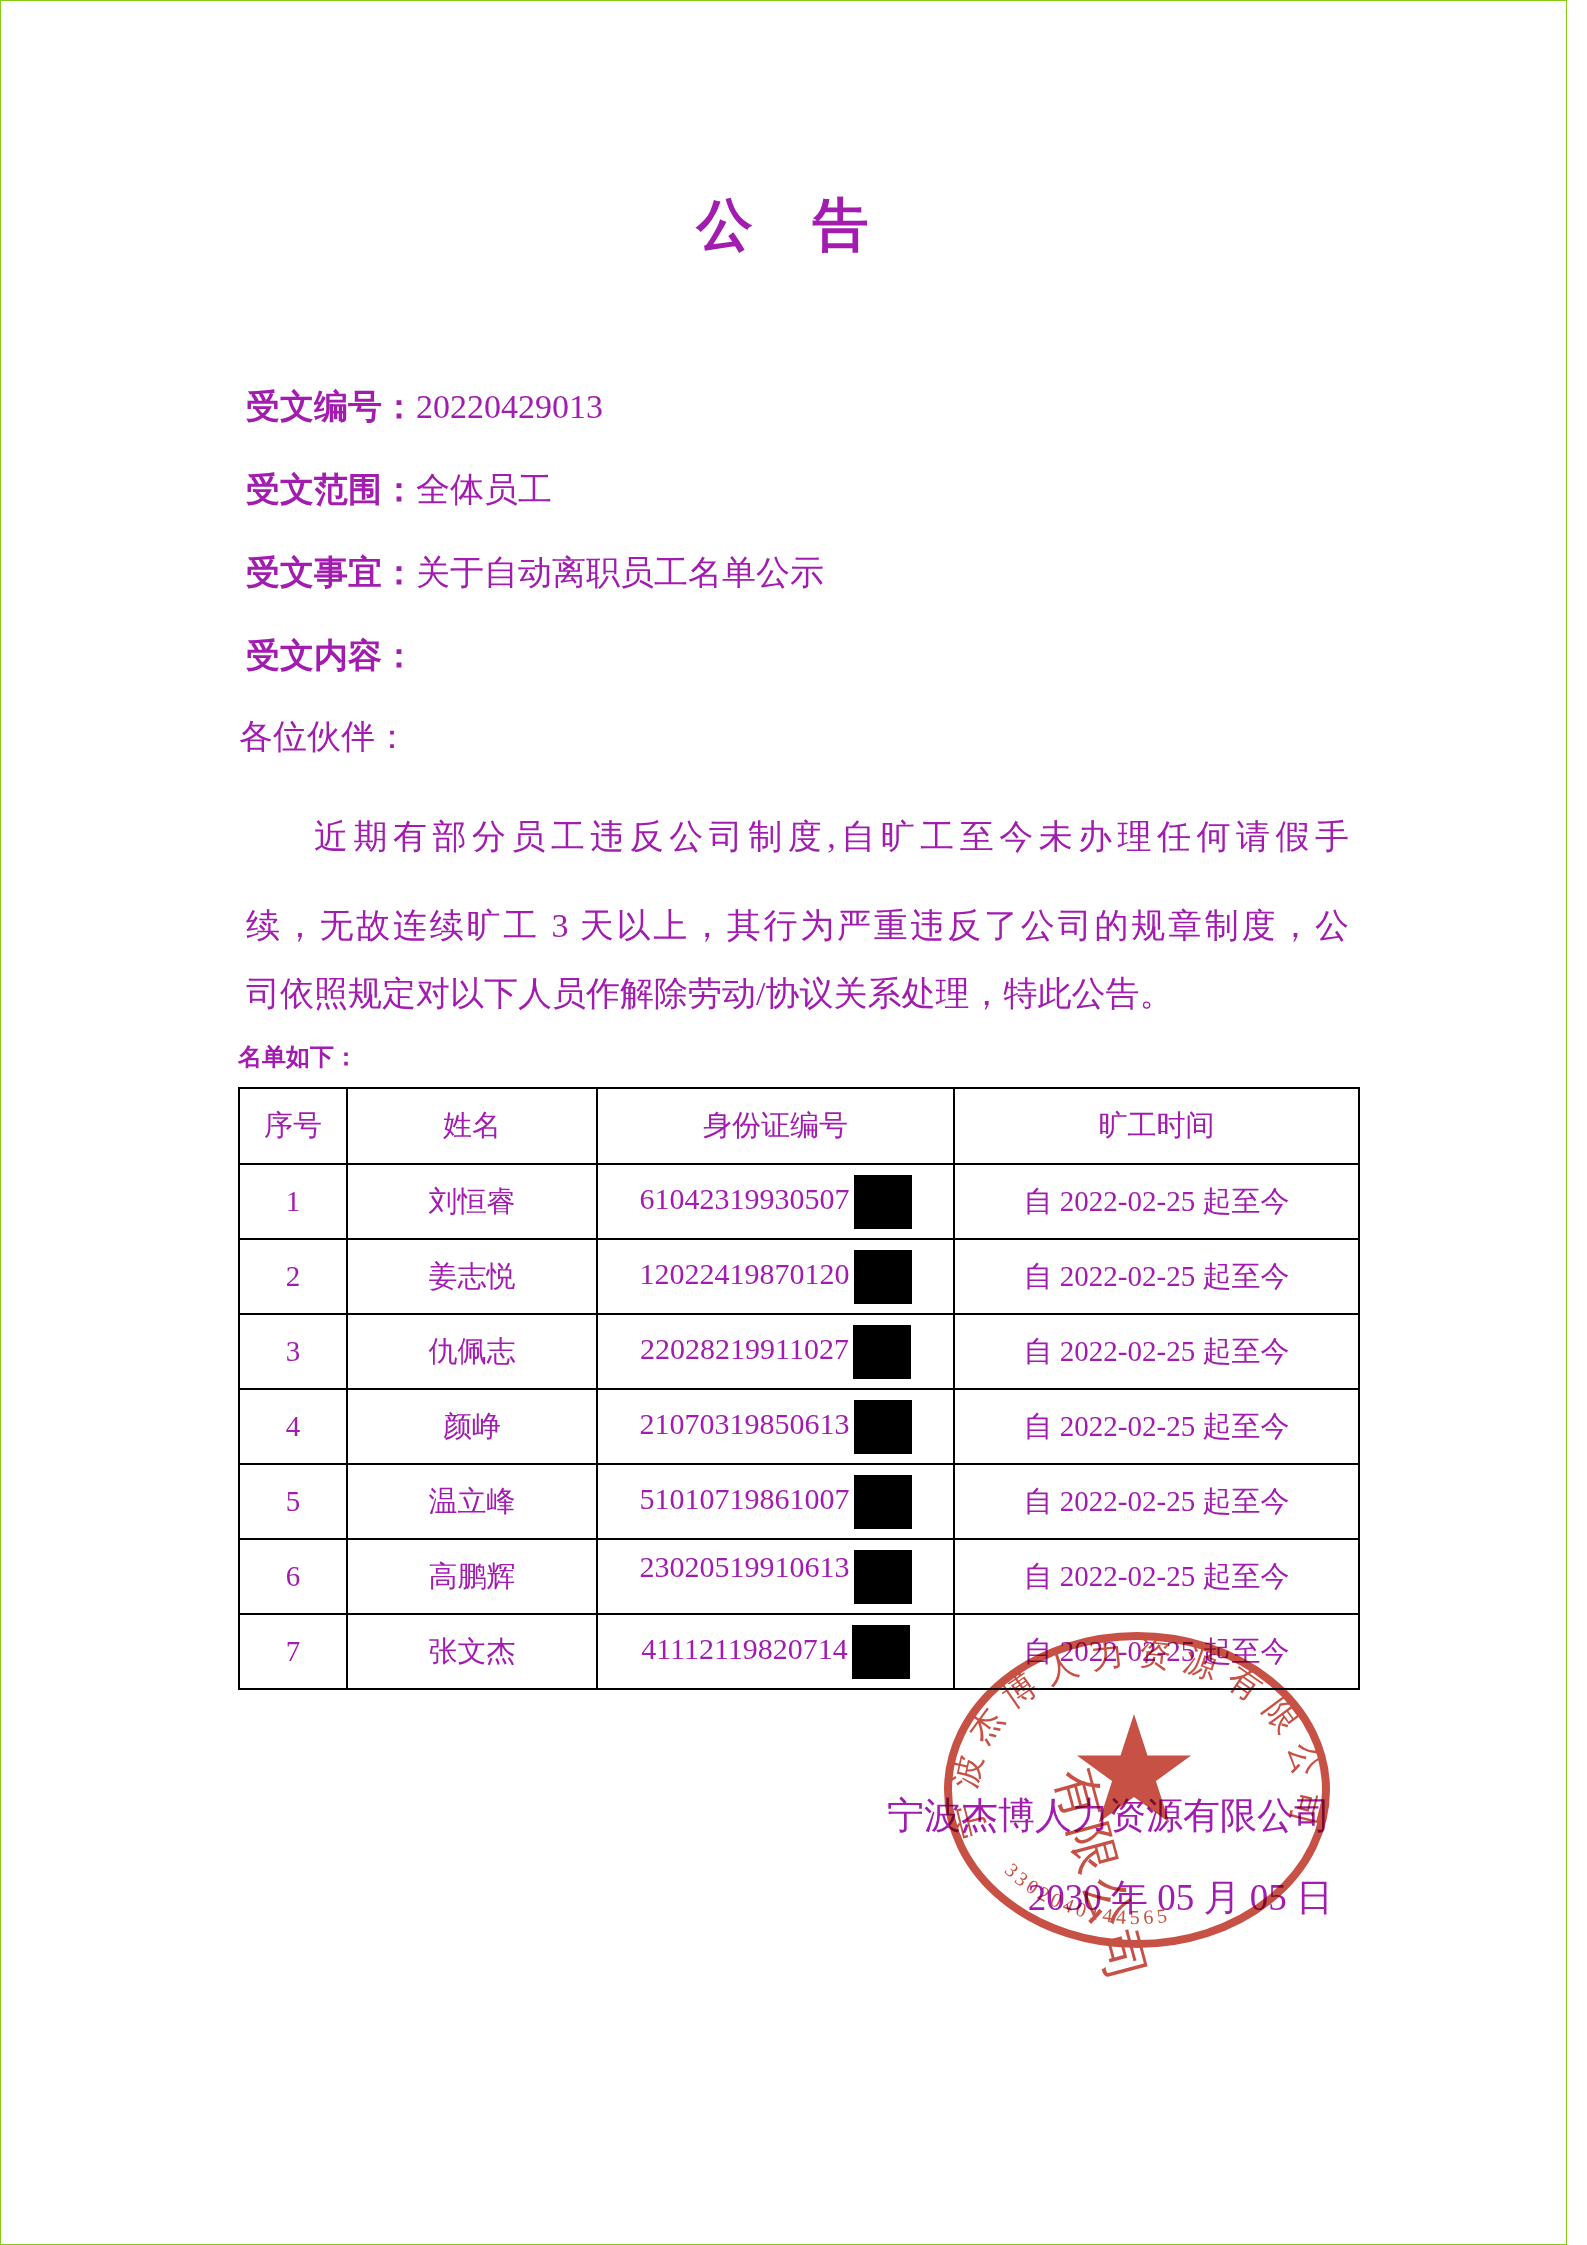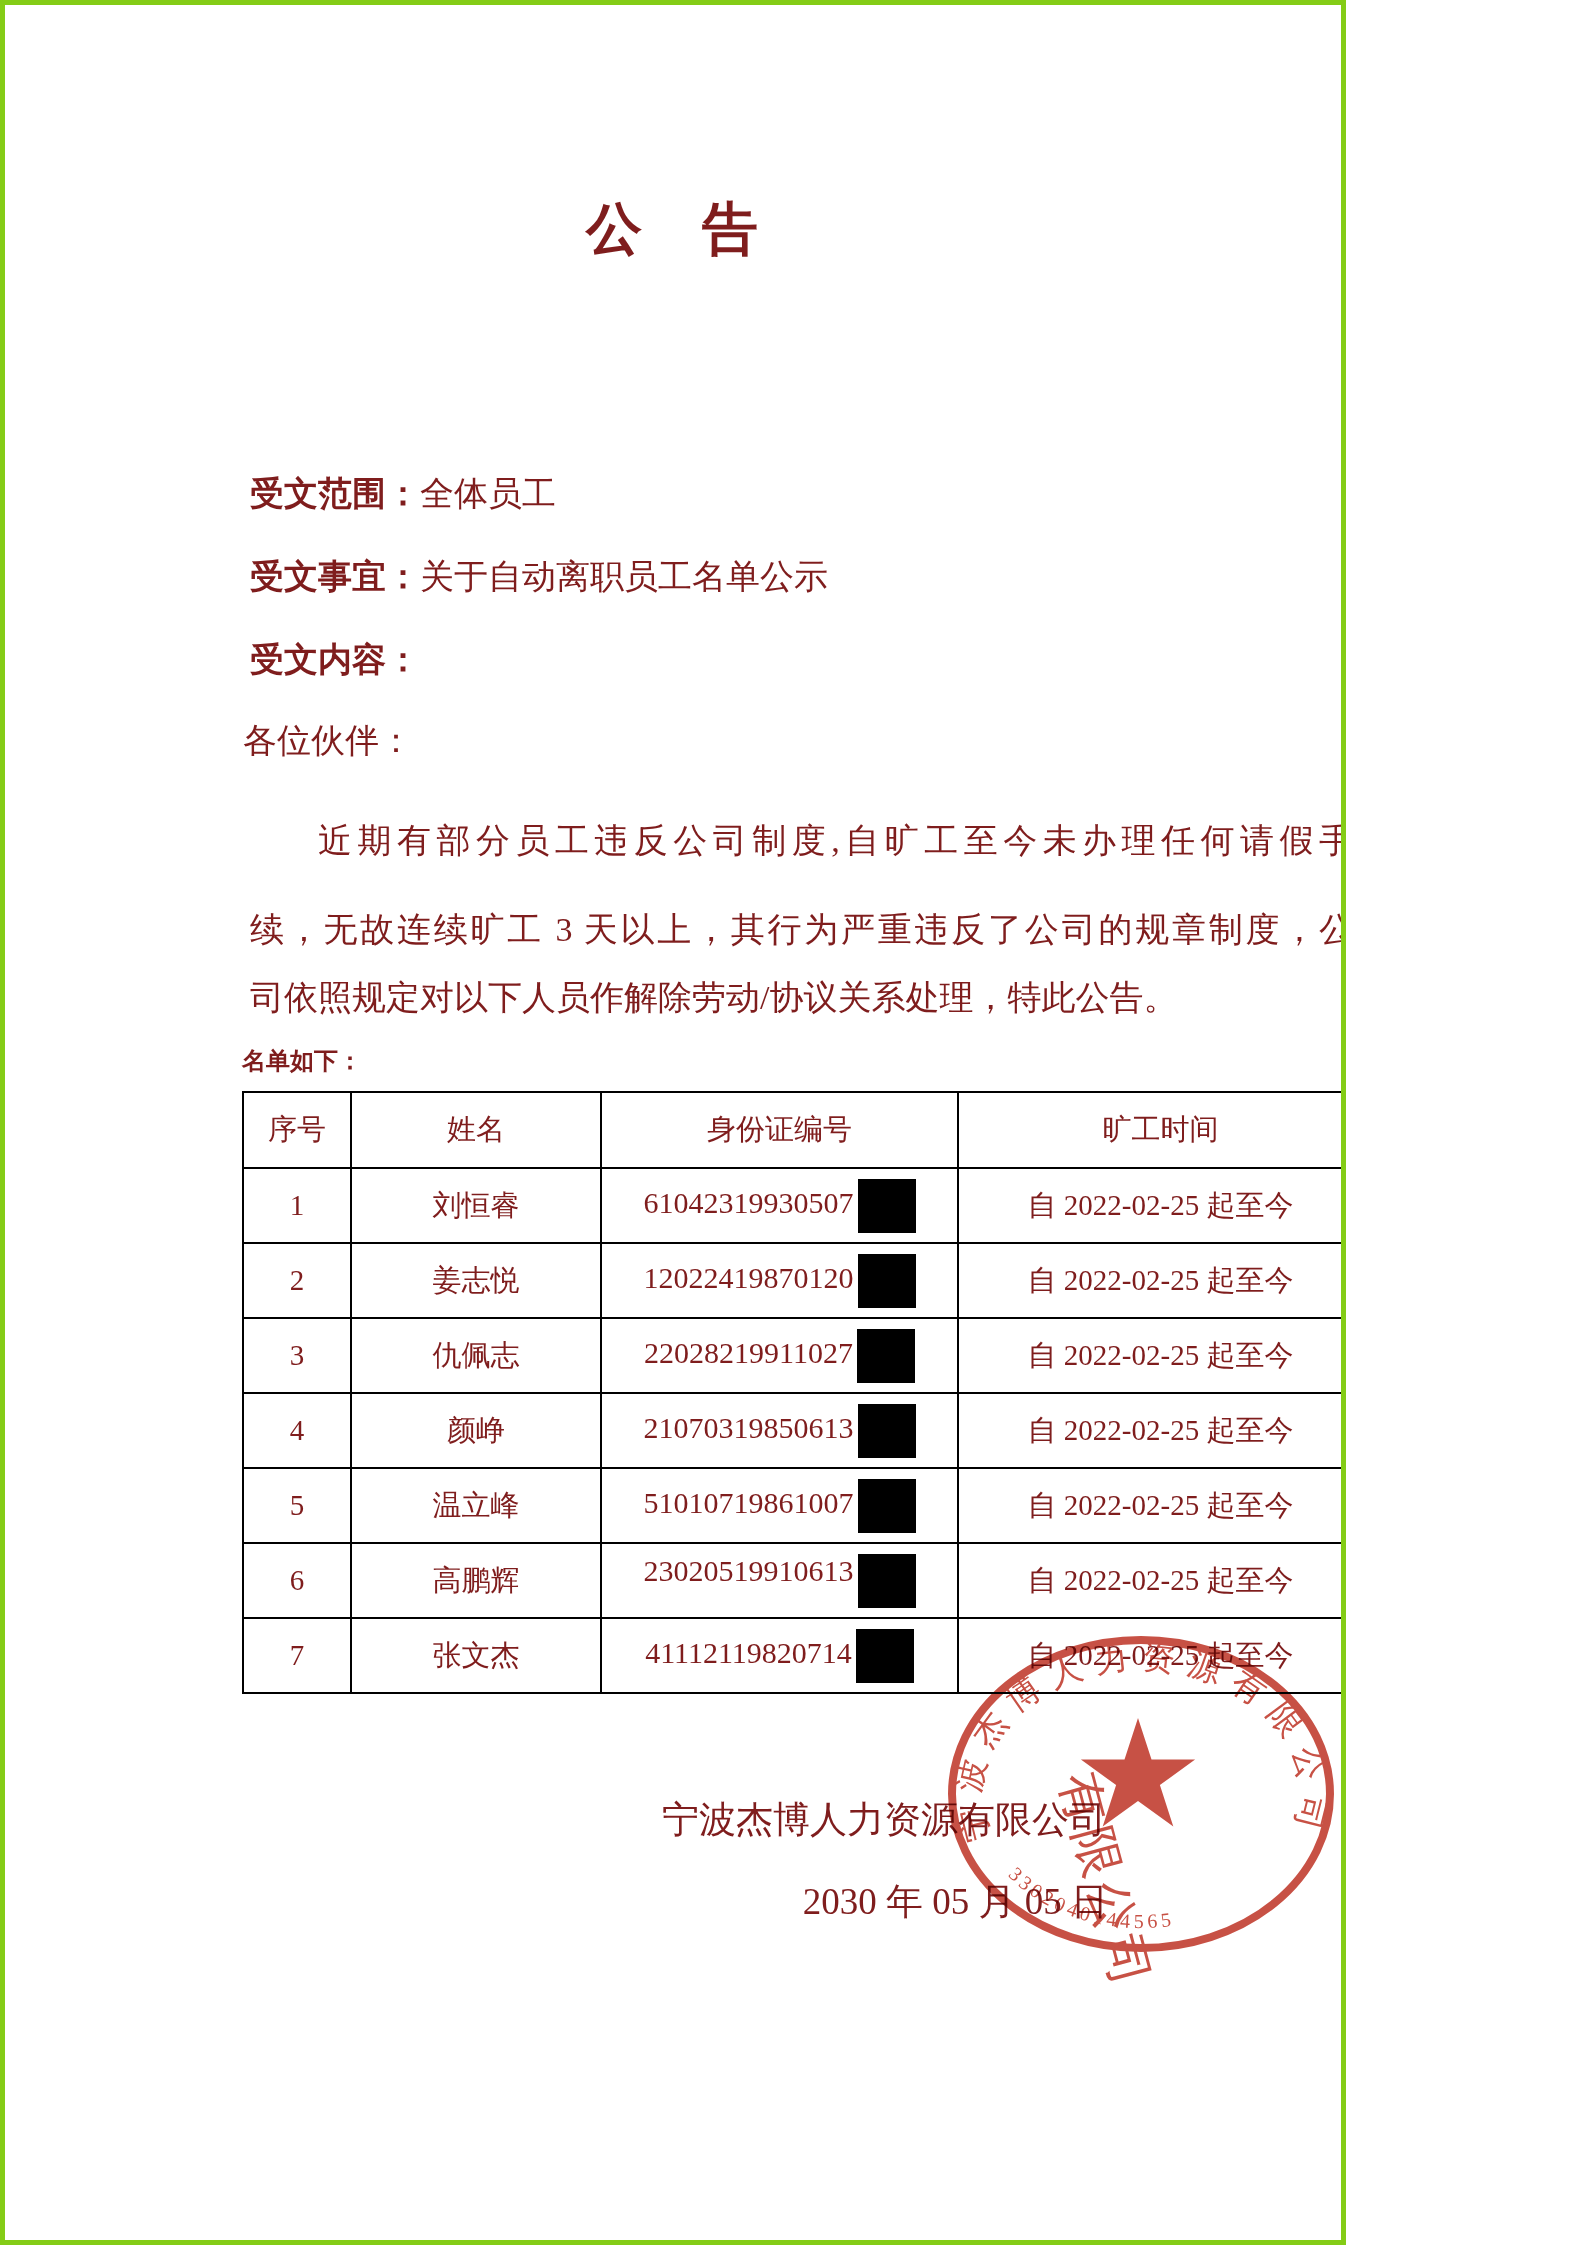--- a/index.html
+++ b/index.html
@@ -1,19 +1,19 @@
 <!DOCTYPE html>
 <html><head>
 <meta charset="utf-8">
 <style>
   html,body{margin:0;padding:0;background:#fff;}
   .page{
-    position:relative;width:1346px;height:2245px;background:#ffffff;
-    font-family:"Liberation Serif","DejaVu Serif",serif;color:#7f1d1d;
-    box-sizing:border-box;border:5px solid #84cc16;overflow:hidden;
+    position:relative;width:1567px;height:2245px;background:#ffffff;
+    font-family:"Liberation Serif","DejaVu Serif",serif;color:#a21caf;
+    box-sizing:border-box;border:1px solid #84cc16;overflow:hidden;
   }
   .title{
     position:absolute;top:196px;left:0;width:100%;text-align:center;
     font-size:56px;font-weight:bold;line-height:1;letter-spacing:2px;
   }
   .field-line{position:absolute;left:245px;width:1110px;font-size:34px;line-height:1.2;white-space:nowrap;}
   .field-label{font-weight:bold;}
   .field-value{font-weight:normal;}
   .salutation{position:absolute;left:238px;top:716px;font-size:34px;line-height:1.2;}
   .para-line{position:absolute;left:245px;width:1103px;font-size:34px;line-height:1.25;}
@@ -46,20 +46,23 @@
     font-size:23px;letter-spacing:1px;line-height:1.2;
   }
 </style>
 </head>
 <body>
 
 <div class="page">
 
   <div class="title">公　告</div>
 
+  <div class="field-line" style="top:386px;">
+    <span class="field-label">受文编号：</span><span class="field-value">20220429013</span>
+  </div>
   <div class="field-line" style="top:469px;">
     <span class="field-label">受文范围：</span><span class="field-value">全体员工</span>
   </div>
   <div class="field-line" style="top:552px;">
     <span class="field-label">受文事宜：</span><span class="field-value">关于自动离职员工名单公示</span>
   </div>
   <div class="field-line" style="top:635px;">
     <span class="field-label">受文内容：</span><span class="field-value"></span>
   </div>
 

